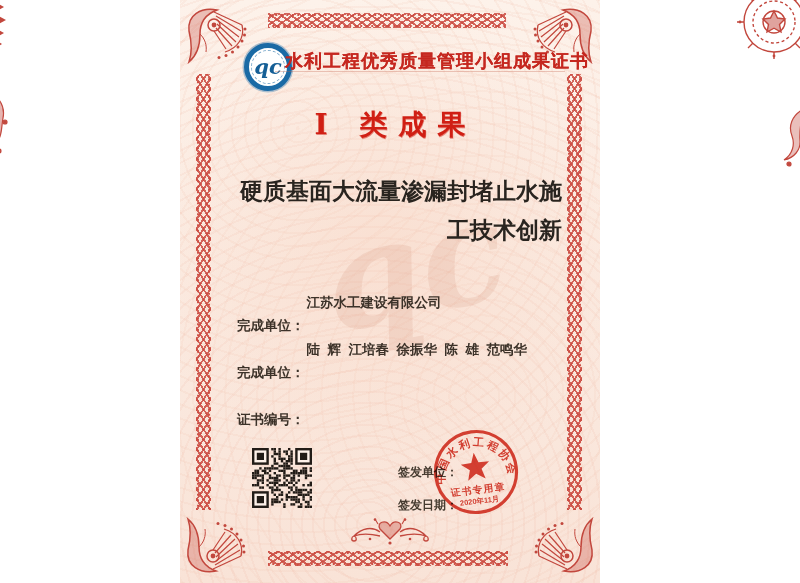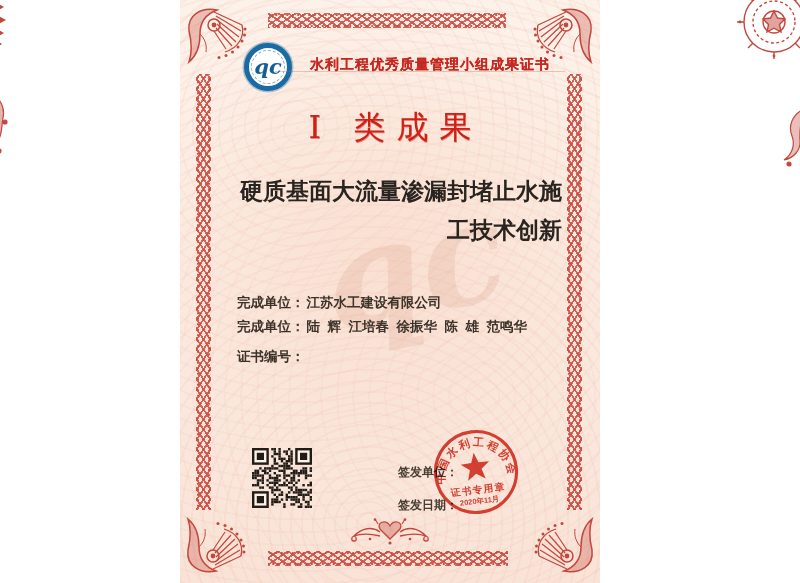--- a/index.html
+++ b/index.html
@@ -62,43 +62,43 @@
   .logo::after{
     content:"";position:absolute;inset:2px;border-radius:50%;
     border:1px dashed rgba(26,106,165,.55);
   }
   .logo .monogram{
     font-family:"DejaVu Serif", serif;font-style:italic;font-weight:bold;
     font-size:21px;color:#155f96;line-height:1;transform:translateY(-1px);
   }
   .cert-title{
     position:absolute;left:105px;top:49px;width:290px;text-align:center;
-    font-size:14px;font-weight:bold;color:#c5271f;letter-spacing:1px;
-    text-shadow:0 0 .4px #c5271f;white-space:nowrap;margin-top:7px;
+    font-size:18px;font-weight:bold;color:#c5271f;letter-spacing:1px;
+    text-shadow:0 0 .4px #c5271f;white-space:nowrap;
   }
   .header-rule{
     position:absolute;left:95px;top:71px;width:290px;height:1px;
     background:rgba(195,95,75,.32);
   }
   
   .grade{
     position:absolute;left:0;top:106px;width:100%;text-align:center;
-    font-family:"DejaVu Serif", serif;font-weight:normal;font-size:32px;
+    font-family:"DejaVu Serif", serif;font-weight:bold;font-size:28px;
     color:#d01f14;letter-spacing:11px;text-indent:11px;
     text-shadow:.5px .5px 0 rgba(208,31,20,.5);
   }
   
   .project-title{
     position:absolute;left:38px;top:172px;width:344px;text-align:right;
     font-size:23px;font-weight:bold;color:#29241f;line-height:39px;
   }
   
   .fields{position:absolute;left:57px;top:294px;width:320px;color:#3c3229;}
   .frow{display:flex;margin-bottom:7px;font-size:13.5px;font-weight:600;line-height:17px;}
-  .frow .flabel{flex:0 0 auto;white-space:pre;}
+  .frow .flabel{flex:0 0 auto;white-space:pre;margin-top:23px;}
   .frow .fvalue{white-space:pre;margin-left:2px;}
   .frow .fstack{display:flex;flex-direction:row;margin-left:2px;}
   .frow .fstack span{white-space:pre;line-height:17px;margin-bottom:6px;}
   .serifnum{font-family:"Liberation Serif", serif;font-size:14px;}
   
   .qr{position:absolute;left:72px;top:448px;width:60px;height:60px;}
   .issue{position:absolute;left:218px;top:464px;font-size:12px;color:#463b30;font-weight:600;}
   .issue div{margin-bottom:16px;white-space:nowrap;}
   .seal{
     position:absolute;left:252px;top:428px;width:88px;height:88px;

